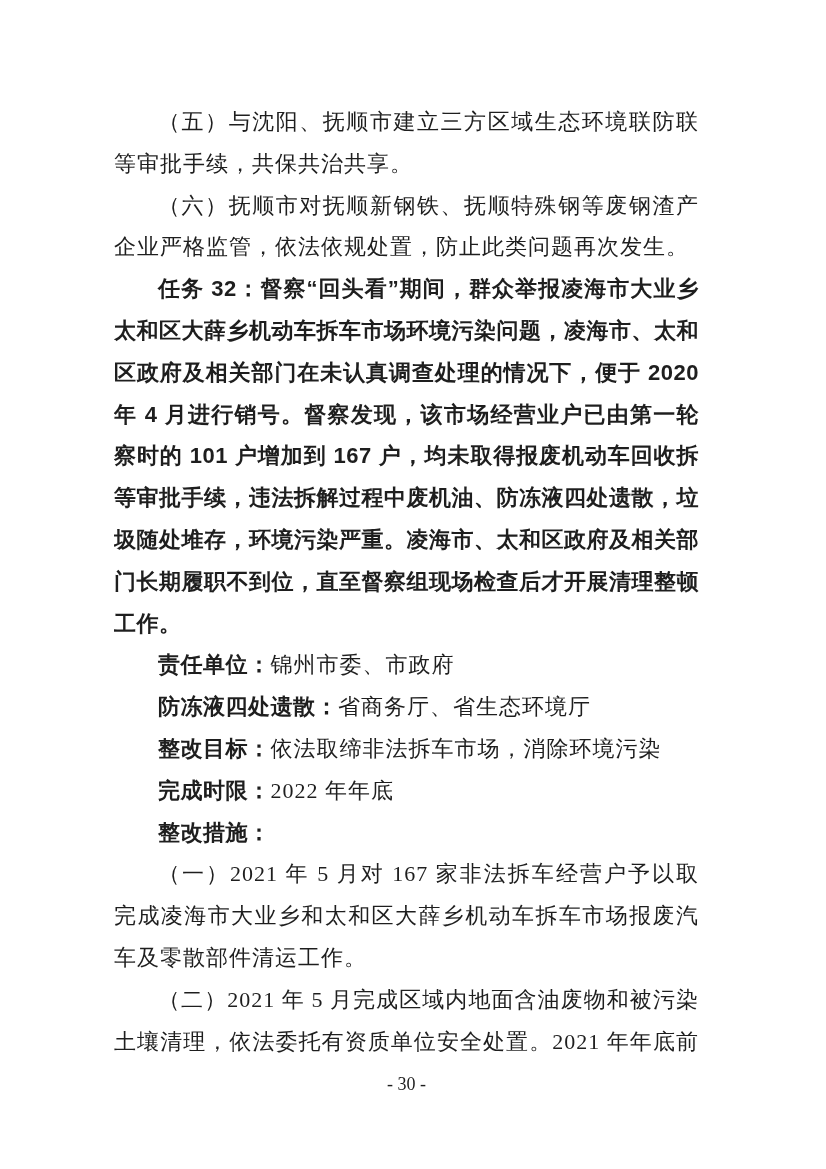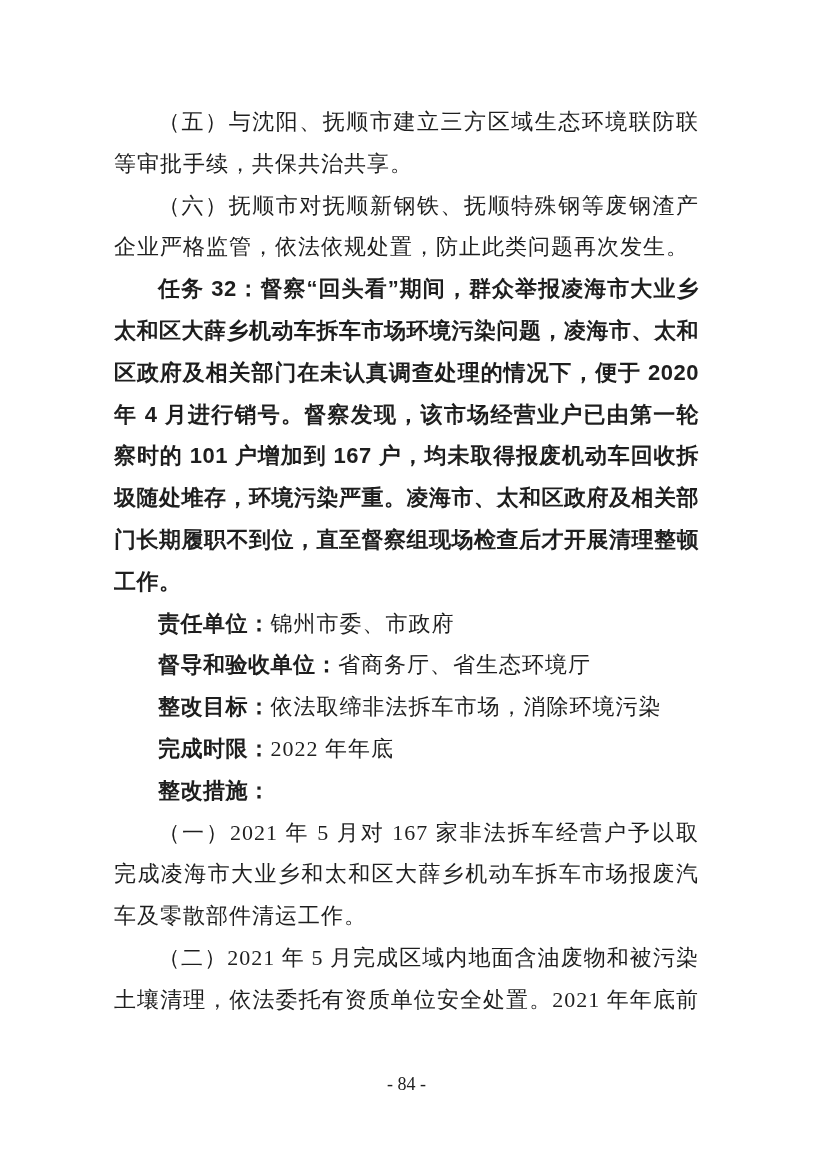--- a/index.html
+++ b/index.html
@@ -87,28 +87,29 @@
   <div class="content">
       <div class="line song just first">（五）与沈阳、抚顺市建立三方区域生态环境联防联控</div>
       <div class="line song lastline">等审批手续，共保共治共享。</div>
       <div class="line song just first">（六）抚顺市对抚顺新钢铁、抚顺特殊钢等废钢渣产生</div>
       <div class="line song lastline">企业严格监管，依法依规处置，防止此类问题再次发生。</div>
       <div class="line hei just first">任务 32：督察“回头看”期间，群众举报凌海市大业乡和</div>
       <div class="line hei just">太和区大薛乡机动车拆车市场环境污染问题，凌海市、太和</div>
       <div class="line hei just">区政府及相关部门在未认真调查处理的情况下，便于 2020</div>
       <div class="line hei just">年 4 月进行销号。督察发现，该市场经营业户已由第一轮督</div>
       <div class="line hei just">察时的 101 户增加到 167 户，均未取得报废机动车回收拆解</div>
+      <div class="line hei just">等审批手续，违法拆解过程中废机油、防冻液四处遗散，垃</div>
       <div class="line hei just">圾随处堆存，环境污染严重。凌海市、太和区政府及相关部</div>
       <div class="line hei just">门长期履职不到位，直至督察组现场检查后才开展清理整顿</div>
       <div class="line hei lastline">工作。</div>
       <div class="line field first lastline"><span class="field-label">责任单位：</span><span class="field-value">锦州市委、市政府</span></div>
-      <div class="line field first lastline"><span class="field-label">督导和验收单位：</span><span class="field-value">省商务厅、省生态环境厅</span></div>
+      <div class="line field first lastline"><span class="field-label">防冻液四处遗散：</span><span class="field-value">省商务厅、省生态环境厅</span></div>
       <div class="line field first lastline"><span class="field-label">整改目标：</span><span class="field-value">依法取缔非法拆车市场，消除环境污染</span></div>
       <div class="line field first lastline"><span class="field-label">完成时限：</span><span class="field-value">2022 年年底</span></div>
       <div class="line field first lastline"><span class="field-label">整改措施：</span><span class="field-value"></span></div>
       <div class="line song just first">（一）2021 年 5 月对 167 家非法拆车经营户予以取缔，</div>
       <div class="line song just">完成凌海市大业乡和太和区大薛乡机动车拆车市场报废汽</div>
       <div class="line song lastline">车及零散部件清运工作。</div>
       <div class="line song just first">（二）2021 年 5 月完成区域内地面含油废物和被污染的</div>
       <div class="line song just">土壤清理，依法委托有资质单位安全处置。2021 年年底前组</div>
     </div>
-  <div class="footer">- 84 -</div>
+  <div class="footer">- 30 -</div>
 </div>
 
 </body></html>

